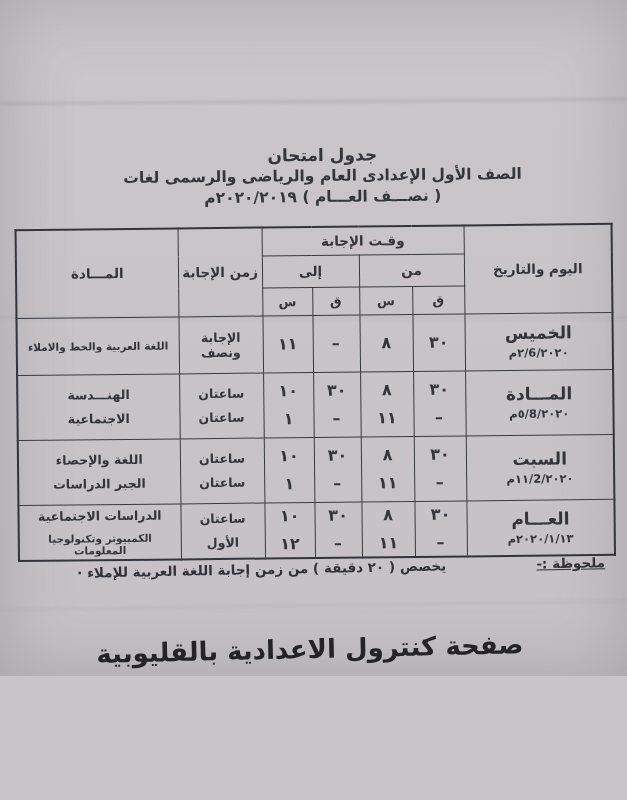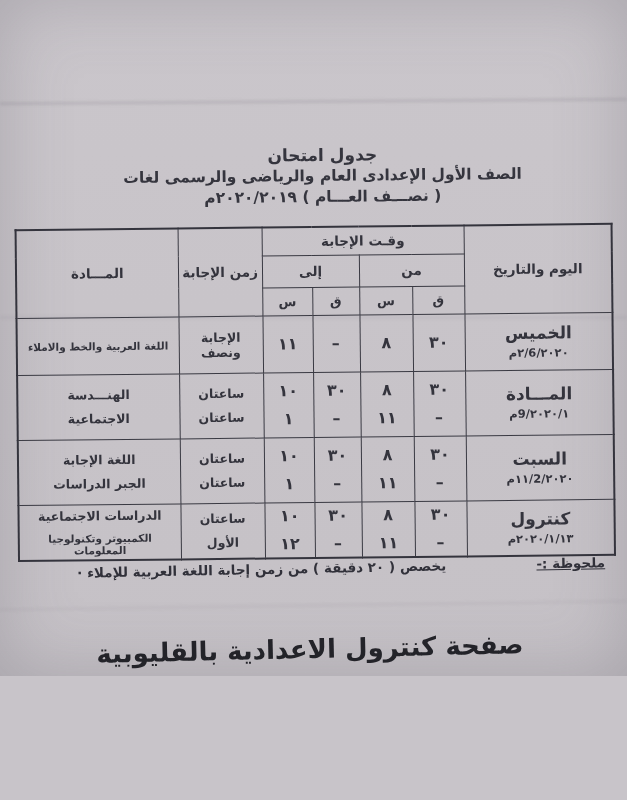--- a/index.html
+++ b/index.html
@@ -196,21 +196,21 @@
               <div class="cell">
                 <div class="line small">اللغة العربية والخط والاملاء</div>
               </div>
             </td>
         </tr>
 
         <tr class="body-r2">
           <td class="day">
               <div class="cell" style="gap:3px">
             <div class="day-name">المـــادة</div>
-            <div class="day-date">٢٠٢٠/١/9م</div>
+            <div class="day-date">٢٠٢٠/8/٥م</div>
           </div>
             </td>
           <td class="num">
               <div class="cell">
             <div class="line">٣٠</div>
             <div class="line">–</div>
           </div>
             </td>
           <td class="num">
               <div class="cell">
@@ -276,30 +276,30 @@
           </div>
             </td>
           <td class="dur">
               <div class="cell">
             <div class="line">ساعتان</div>
             <div class="line">ساعتان</div>
           </div>
             </td>
           <td class="subj">
               <div class="cell">
-            <div class="line">اللغة الإجابة</div>
+            <div class="line">اللغة والإحصاء</div>
             <div class="line">الجبر الدراسات</div>
           </div>
             </td>
         </tr>
 
         <tr class="body-r4">
           <td class="day">
               <div class="cell" style="gap:3px">
-            <div class="day-name">كنترول</div>
+            <div class="day-name">العـــام</div>
             <div class="day-date">٢٠٢٠/١/١٣م</div>
           </div>
             </td>
           <td class="num">
               <div class="cell">
             <div class="line">٣٠</div>
             <div class="line">–</div>
           </div>
             </td>
           <td class="num">

